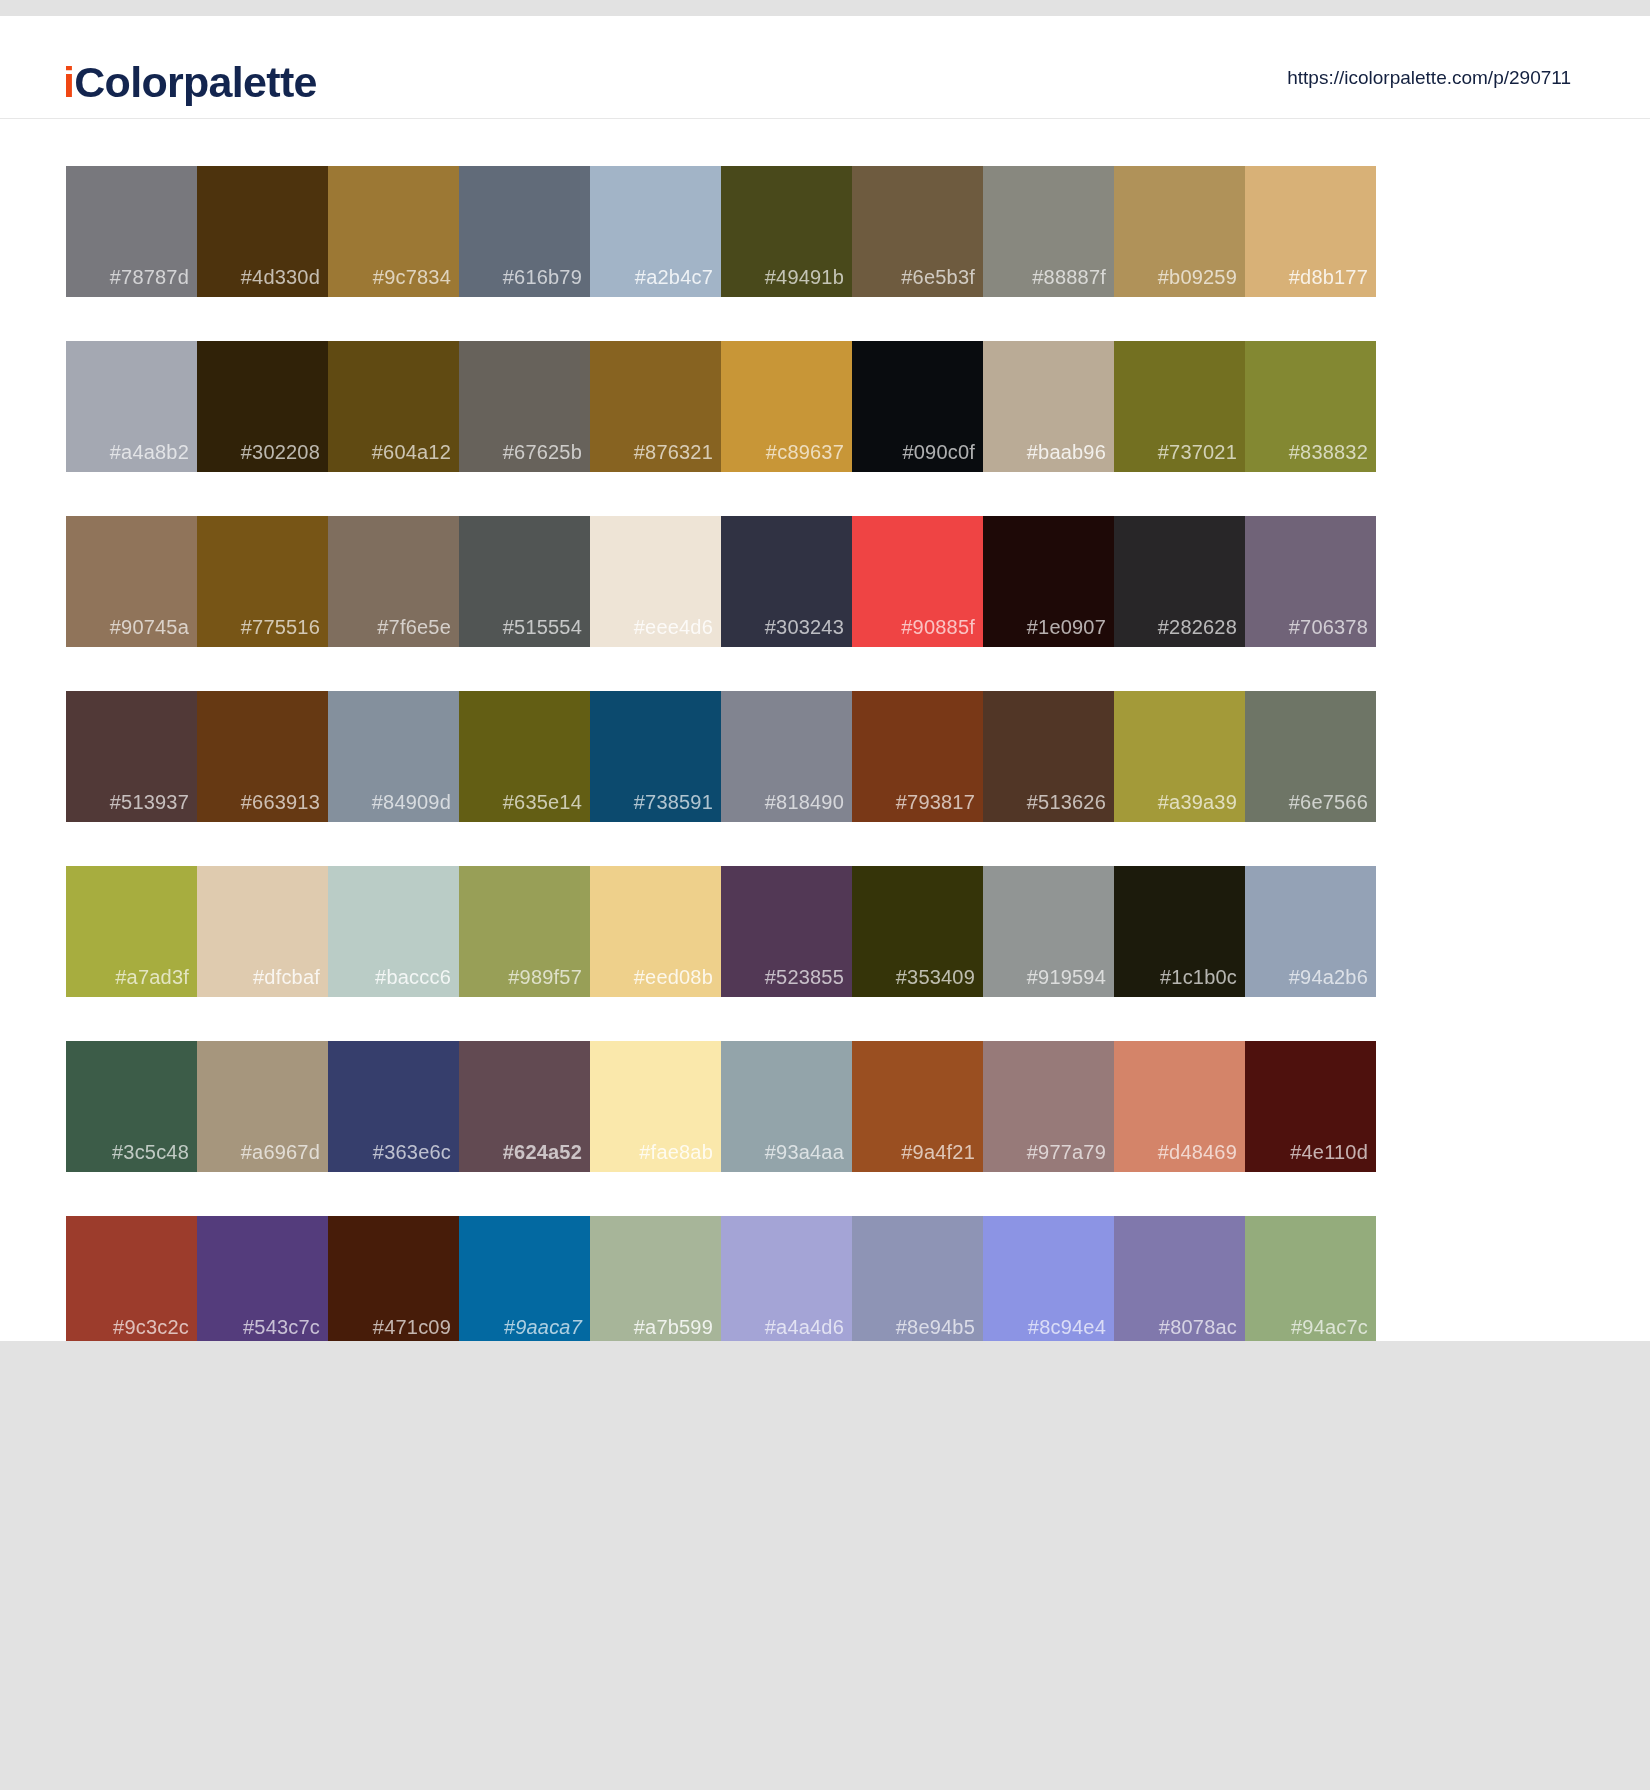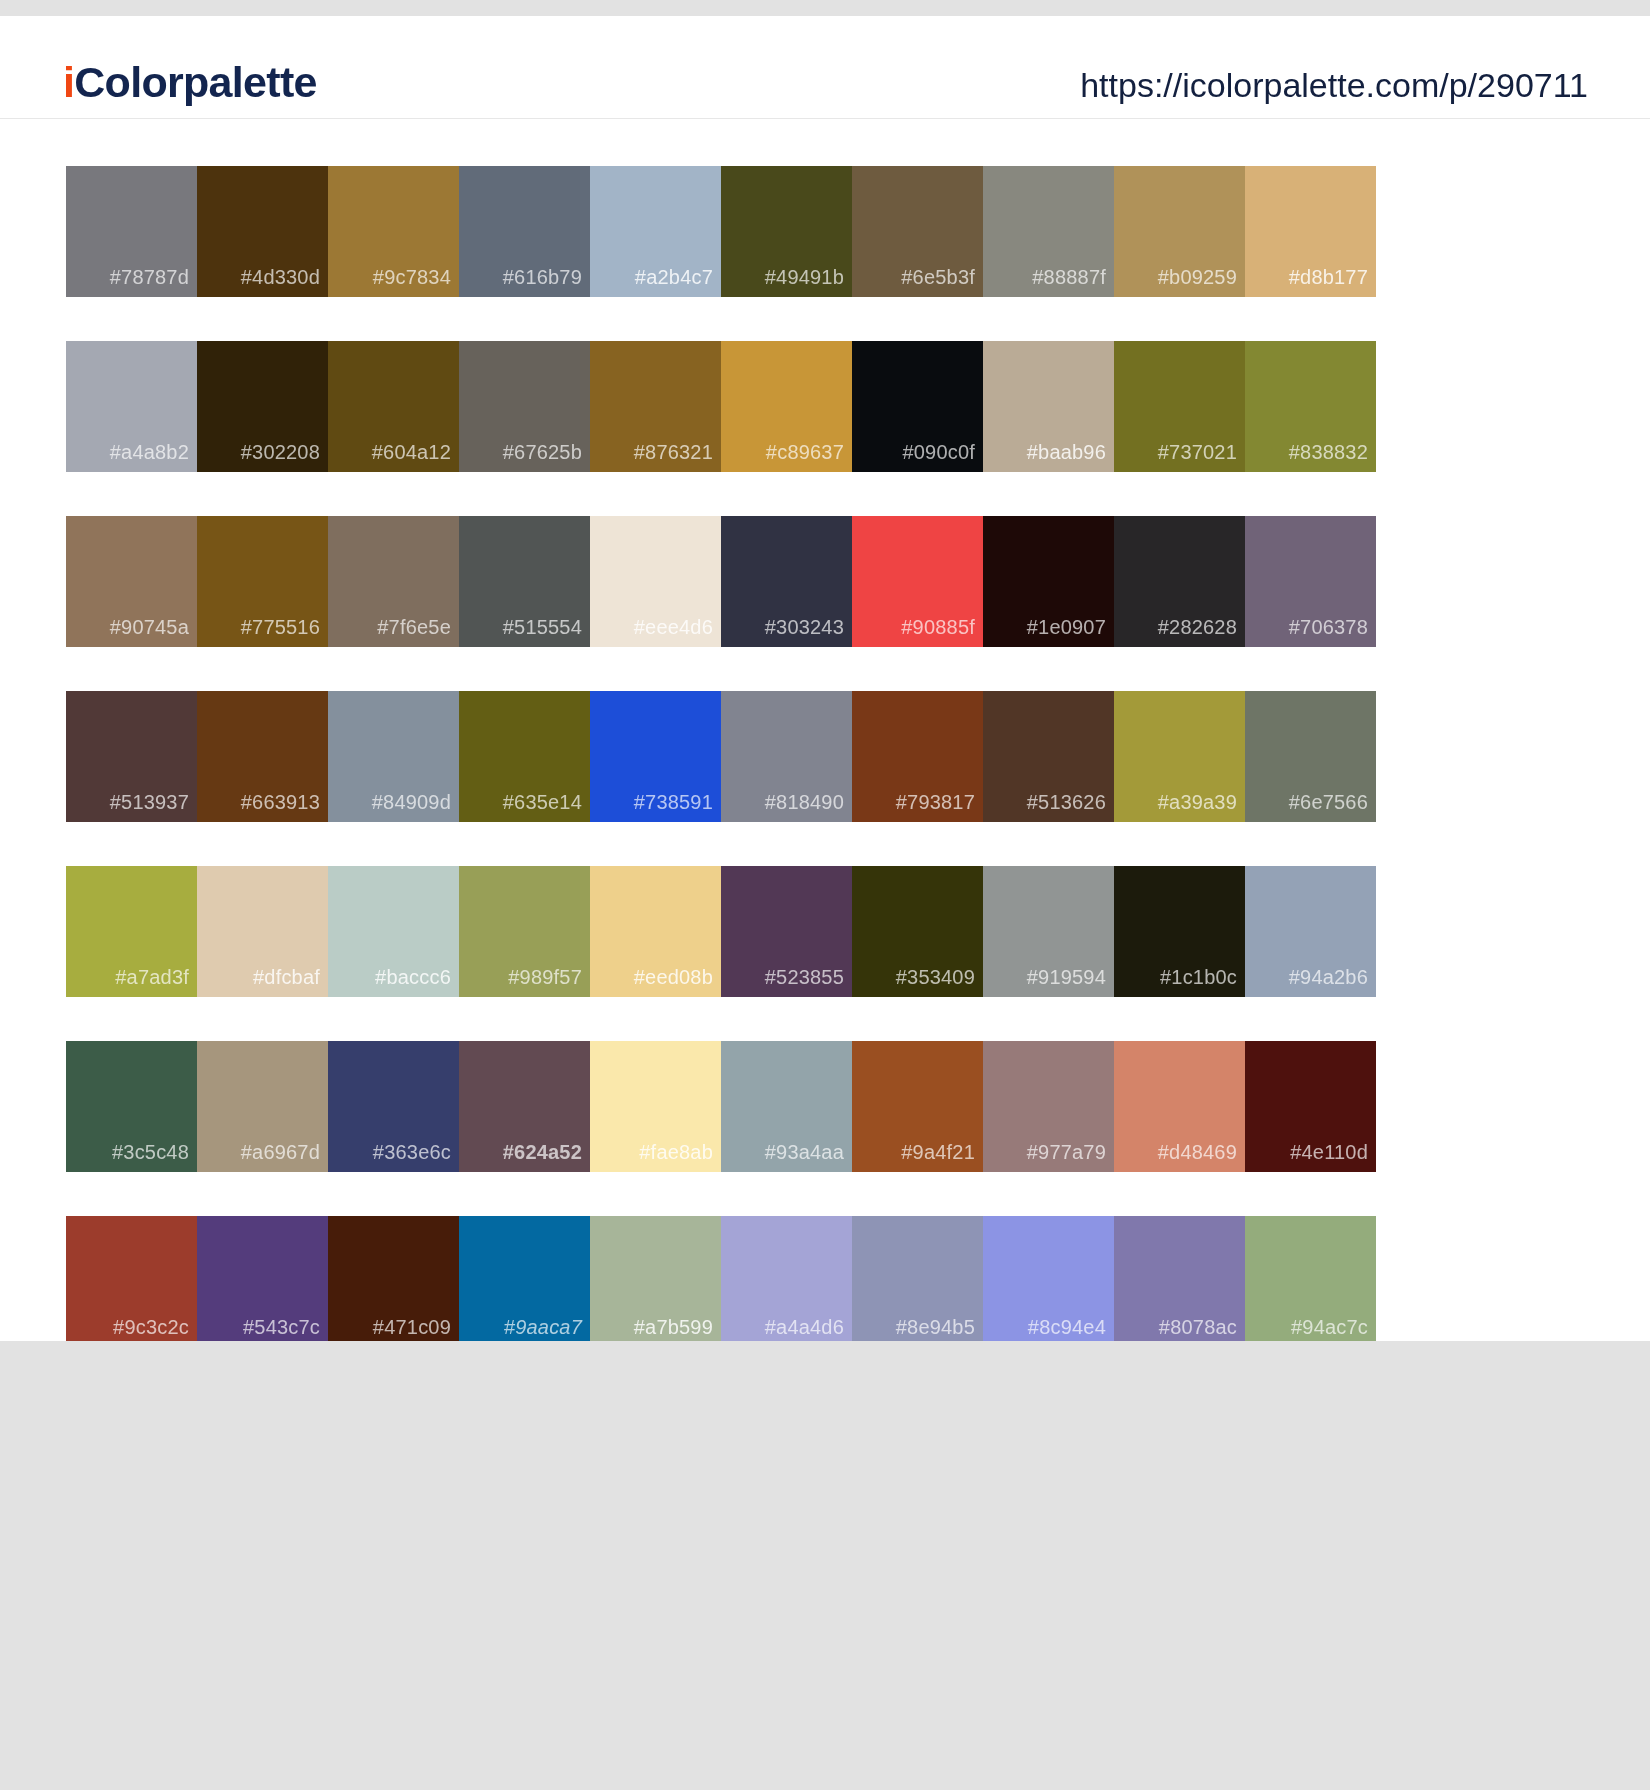--- a/index.html
+++ b/index.html
@@ -40,23 +40,23 @@
     font-size: 43px;
     font-weight: bold;
     letter-spacing: -0.7px;
     line-height: 1;
     white-space: nowrap;
   }
   .brand-i { color: #f04713; }
   .brand-rest { color: #13254f; }
   .header-url {
     position: absolute;
-    right: 62px;
+    right: 79px;
     top: 52px;
-    font-size: 34px;
+    font-size: 19px;
     color: #13203f;
     line-height: 1;
     white-space: nowrap;
     text-decoration: none;
   }
   
   .palette-grid {
     position: absolute;
     left: 66px;
     top: 150px;
@@ -204,21 +204,21 @@
         </div>
         <div class="swatch" style="background-color: rgb(102, 57, 19);">
           <span class="swatch-label">#663913</span>
         </div>
         <div class="swatch" style="background-color: rgb(132, 144, 157);">
           <span class="swatch-label">#84909d</span>
         </div>
         <div class="swatch" style="background-color: rgb(99, 94, 20); padding-left: 32px;">
           <span class="swatch-label">#635e14</span>
         </div>
-        <div class="swatch" style="background-color: #1d4ed8;">
+        <div class="swatch" style="background-color: #0c4a6e;">
           <span class="swatch-label">#738591</span>
         </div>
         <div class="swatch" style="background-color: rgb(129, 132, 144);">
           <span class="swatch-label">#818490</span>
         </div>
         <div class="swatch" style="background-color: rgb(121, 56, 23);">
           <span class="swatch-label">#793817</span>
         </div>
         <div class="swatch" style="background-color: rgb(81, 54, 38);">
           <span class="swatch-label">#513626</span>

